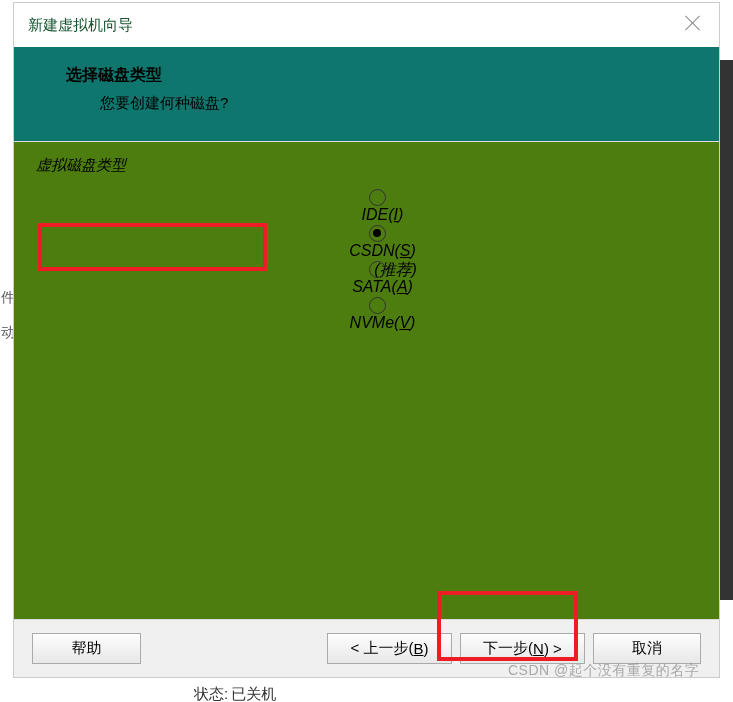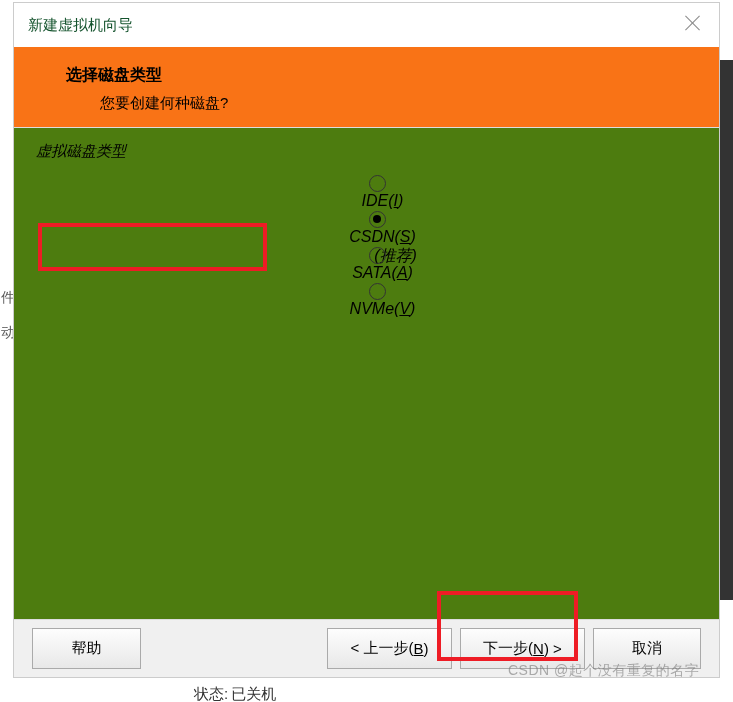--- a/index.html
+++ b/index.html
@@ -69,22 +69,22 @@
       position: absolute;
       left: 11px;
       top: 2px;
       width: 1px;
       height: 20px;
       background: #888;
     }
     .close-x::before { transform: rotate(45deg); }
     .close-x::after { transform: rotate(-45deg); }
     .header-area {
-      padding: 18px 36px 14px 52px;
-      background: #f97316;
+      padding: 18px 36px 28px 52px;
+      background: #0f766e;
     }
     .header-title {
       font-weight: bold;
       font-size: 16px;
       color: #000;
       margin-bottom: 8px;
     }
     .header-sub {
       font-size: 15px;
       color: #000;
@@ -151,21 +151,21 @@
       height: 58px;
       background: #f0f0f0;
       border-top: 1px solid #ddd;
       display: flex;
       align-items: center;
       padding: 0 18px;
       gap: 8px;
     }
     .spacer { flex: 1; }
     .btn {
-      height: 41px;
+      height: 31px;
       border: 1px solid #aaa;
       background: linear-gradient(#fdfdfd, #e8e8e8);
       font-size: 15px;
       font-family: inherit;
       padding: 0 4px;
       cursor: default;
       color: #000;
       display: inline-flex;
       align-items: center;
       justify-content: center;

